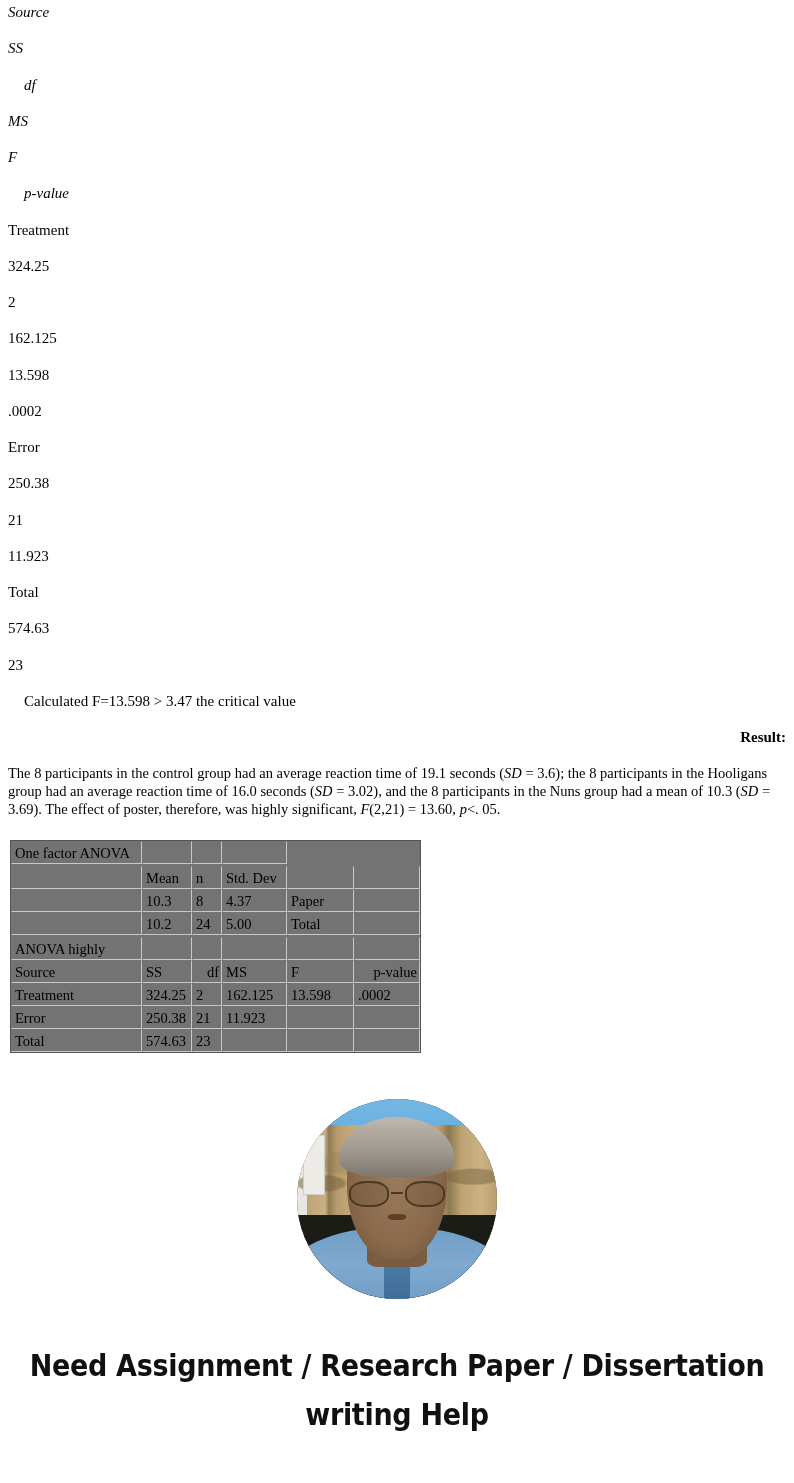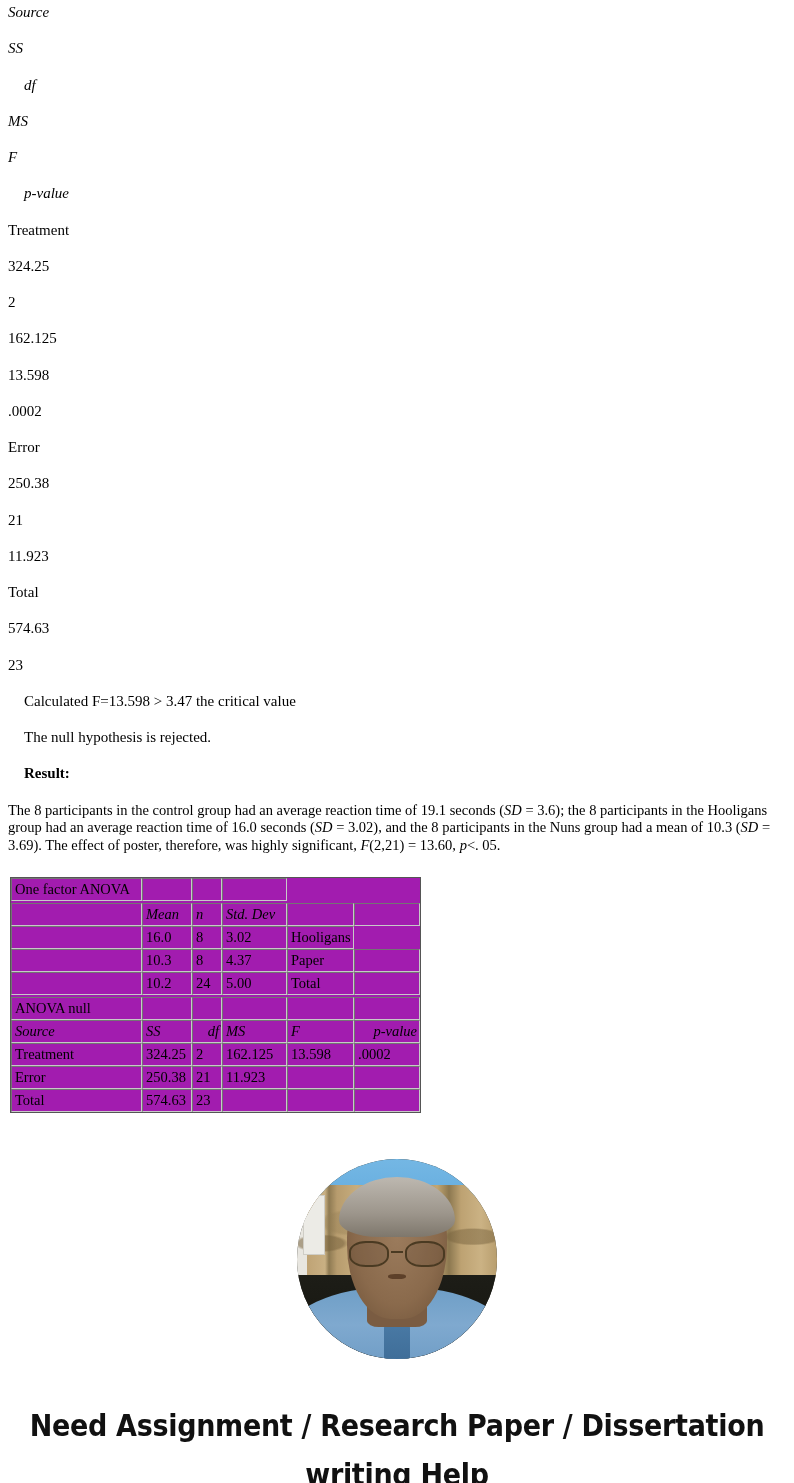--- a/index.html
+++ b/index.html
@@ -33,39 +33,39 @@
   .line.italic { font-style: italic; }
   .line.indent { padding-left: 16px; }
   .line:first-child { padding-top: 4px; }
 
   
   .para {
     font-size: 15px;
     line-height: 1.15;
     margin: 0 0 19px 16px;
   }
-  .para.bold { font-weight: bold; }
+  .para.bold { font-weight: bold; text-align: right; }
   .result-para {
     font-size: 14.5px;
     line-height: 1.22;
     margin: 0 0 22px 0;
     text-align: left;
     max-width: 784px;
   }
   .result-para i { font-style: italic; }
 
   
   .anova-wrap {
     margin: 0 0 0 2px;
   }
   table.anova {
     border-collapse: separate;
     border-spacing: 0;
     border: 1px solid #555;
-    background: #a21caf;
+    background: #737373;
     font-size: 14.5px;
     line-height: 1.12;
     table-layout: fixed;
     width: 400px;
   }
   table.anova td {
     border: 1px inset #c8c8c8;
     padding: 1px 2px 1px 3px;
     height: 19px;
     vertical-align: middle;
@@ -73,21 +73,21 @@
     white-space: nowrap;
   }
   table.anova td.blank { border: 1px inset #c8c8c8; }
   table.anova td.empty-nb { border: none; }
   .col-a { width: 131px; }
   .col-b { width: 50px; }
   .col-c { width: 30px; }
   .col-d { width: 65px; }
   .col-e { width: 67px; }
   .col-f { width: 66px; }
-  .it { font-style: italic; }
+  .it { }
   .ra { text-align: right; padding-right: 3px; }
   tr.sep-row td { height: 2px; padding: 0; border: none; }
 
   
   .photo-block {
     margin: 46px 0 0 0;
     display: flex;
     justify-content: center;
   }
   .avatar {
@@ -214,21 +214,20 @@
     <p class="line">Error</p>
     <p class="line">250.38</p>
     <p class="line">21</p>
     <p class="line">11.923</p>
     <p class="line">Total</p>
     <p class="line">574.63</p>
     <p class="line">23</p>
   </div>
 
   <p class="para">Calculated F=13.598 &gt; 3.47 the critical value</p>
-  <p class="para">The null hypothesis is rejected.</p>
   <p class="para bold">Result:</p>
 
   <p class="result-para"><span>The 8 participants in the control group had an average reaction time of 19.1 seconds (</span><i>SD</i><span> = 3.6); the 8 participants in the Hooligans group had an average reaction time of 16.0 seconds (</span><i>SD</i><span> = 3.02), and the 8 participants in the Nuns group had a mean of 10.3 (</span><i>SD</i><span> = 3.69). The effect of poster, therefore, was highly significant, </span><i>F</i><span>(2,21) = 13.60, </span><i>p</i><span>&lt;. 05.</span></p>
 
   <div class="anova-wrap">
     <table class="anova">
       <colgroup>
         <col class="col-a">
           <col class="col-b">
           <col class="col-c">
@@ -256,28 +255,20 @@
         <tr>
           <td class="blank"></td>
           <td class="it">Mean</td>
           <td class="it">n</td>
           <td class="it">Std. Dev</td>
           <td class="blank"></td>
           <td class="blank"></td>
         </tr>
         <tr>
           <td class="blank"></td>
-          <td>16.0</td>
-          <td>8</td>
-          <td>3.02</td>
-          <td>Hooligans</td>
-          <td class="empty-nb"></td>
-        </tr>
-        <tr>
-          <td class="blank"></td>
           <td>10.3</td>
           <td>8</td>
           <td>4.37</td>
           <td>Paper</td>
           <td class="blank"></td>
         </tr>
         <tr>
           <td class="blank"></td>
           <td>10.2</td>
           <td>24</td>
@@ -287,21 +278,21 @@
         </tr>
         <tr class="sep-row">
           <td></td>
             <td></td>
             <td></td>
           <td></td>
             <td></td>
             <td></td>
         </tr>
         <tr>
-          <td>ANOVA null</td>
+          <td>ANOVA highly</td>
           <td class="blank"></td>
           <td class="blank"></td>
           <td class="blank"></td>
           <td class="blank"></td>
           <td class="blank"></td>
         </tr>
         <tr>
           <td class="it">Source</td>
           <td class="it">SS</td>
           <td class="it ra">df</td>

